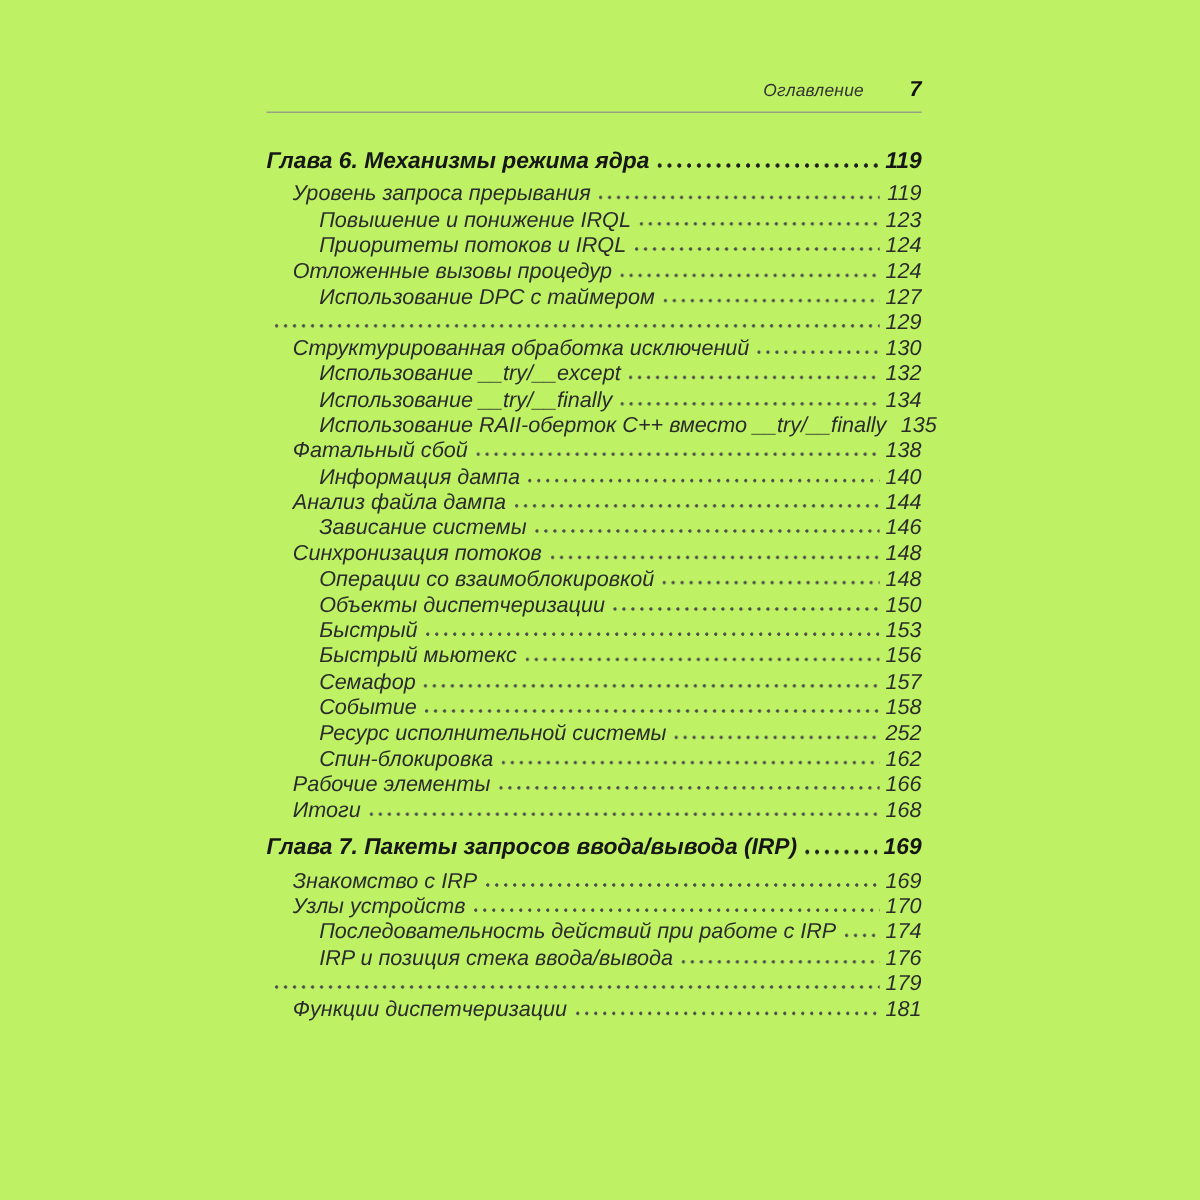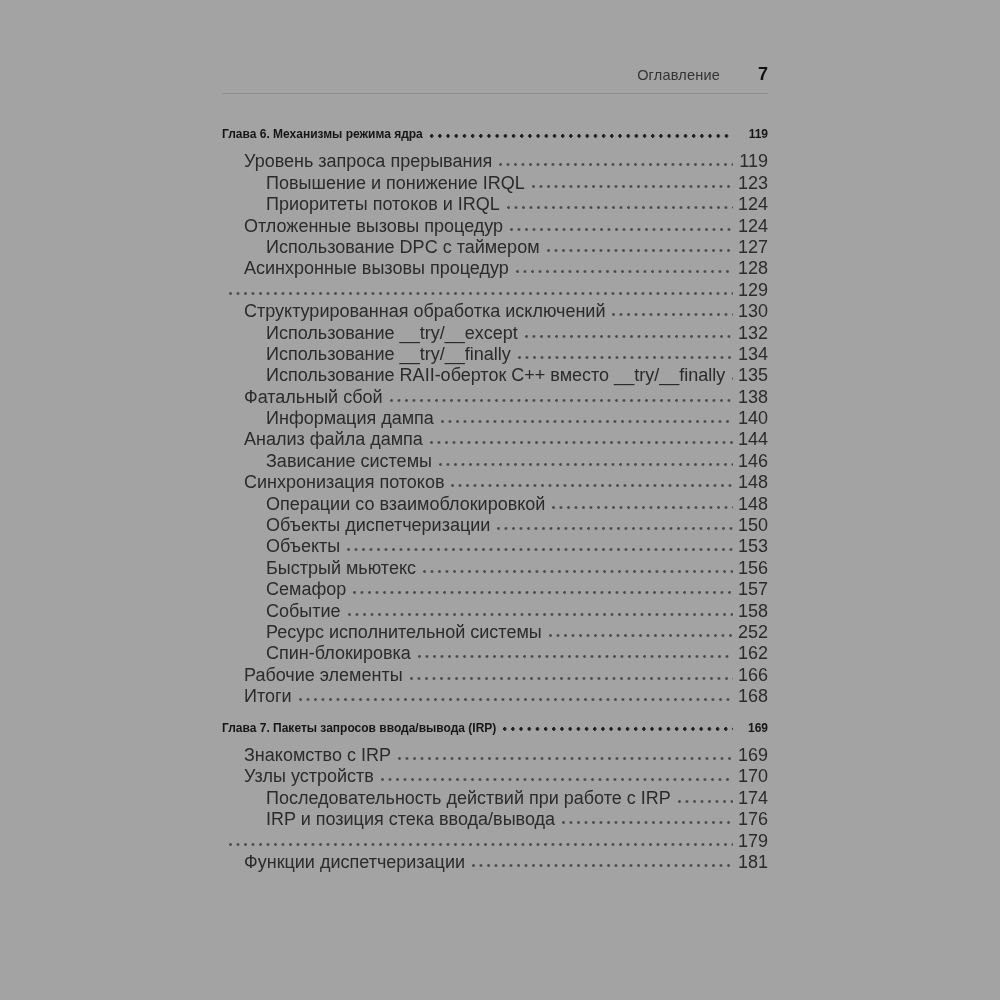--- a/index.html
+++ b/index.html
@@ -4,23 +4,24 @@
 <style>
   html, body {
     margin: 0;
     padding: 0;
     background: #ffffff;
   }
   .sheet {
     position: relative;
     width: 1000px;
     height: 1000px;
-    background: #a3a3a3;
+    background: #bef264;
     font-family: "Liberation Sans", "DejaVu Sans", sans-serif;
     color: #2b2b2b;
+    font-style: italic;
   }
   .content {
     position: absolute;
     left: 222px;
     top: 64px;
     width: 546px;
   }
   
   .runhead {
     display: flex;
@@ -64,21 +65,21 @@
     background-repeat: repeat-x;
     background-position: left bottom 1px;
   }
   .row .pg {
     min-width: 30px;
     text-align: right;
     white-space: nowrap;
   }
   .row.chapter {
     font-weight: bold;
-    font-size: 12px;
+    font-size: 19px;
     color: #161616;
     margin-top: 10px;
     margin-bottom: 6px;
   }
   .row.chapter .dots {
     background-image: radial-gradient(circle at 1.7px 1.7px, #1d1d1d 1.35px, transparent 1.85px);
     background-size: 8.2px 3.5px;
   }
   .row.l1 .title { padding-left: 22px; }
   .row.l2 .title { padding-left: 44px; }
@@ -118,25 +119,20 @@
         <div class="row l1">
     <span class="title">Отложенные вызовы процедур</span>
     <span class="dots"></span>
     <span class="pg">124</span>
   </div>
         <div class="row l2">
     <span class="title">Использование DPC с таймером</span>
     <span class="dots"></span>
     <span class="pg">127</span>
   </div>
-        <div class="row l1">
-    <span class="title">Асинхронные вызовы процедур</span>
-    <span class="dots"></span>
-    <span class="pg">128</span>
-  </div>
         <div class="row l2">
     <span class="dots"></span>
     <span class="pg">129</span>
   </div>
         <div class="row l1">
     <span class="title">Структурированная обработка исключений</span>
     <span class="dots"></span>
     <span class="pg">130</span>
   </div>
         <div class="row l2">
@@ -183,21 +179,21 @@
     <span class="title">Операции со взаимоблокировкой</span>
     <span class="dots"></span>
     <span class="pg">148</span>
   </div>
         <div class="row l2">
     <span class="title">Объекты диспетчеризации</span>
     <span class="dots"></span>
     <span class="pg">150</span>
   </div>
         <div class="row l2">
-    <span class="title">Объекты</span>
+    <span class="title">Быстрый</span>
     <span class="dots"></span>
     <span class="pg">153</span>
   </div>
         <div class="row l2">
     <span class="title">Быстрый мьютекс</span>
     <span class="dots"></span>
     <span class="pg">156</span>
   </div>
         <div class="row l2">
     <span class="title">Семафор</span>

